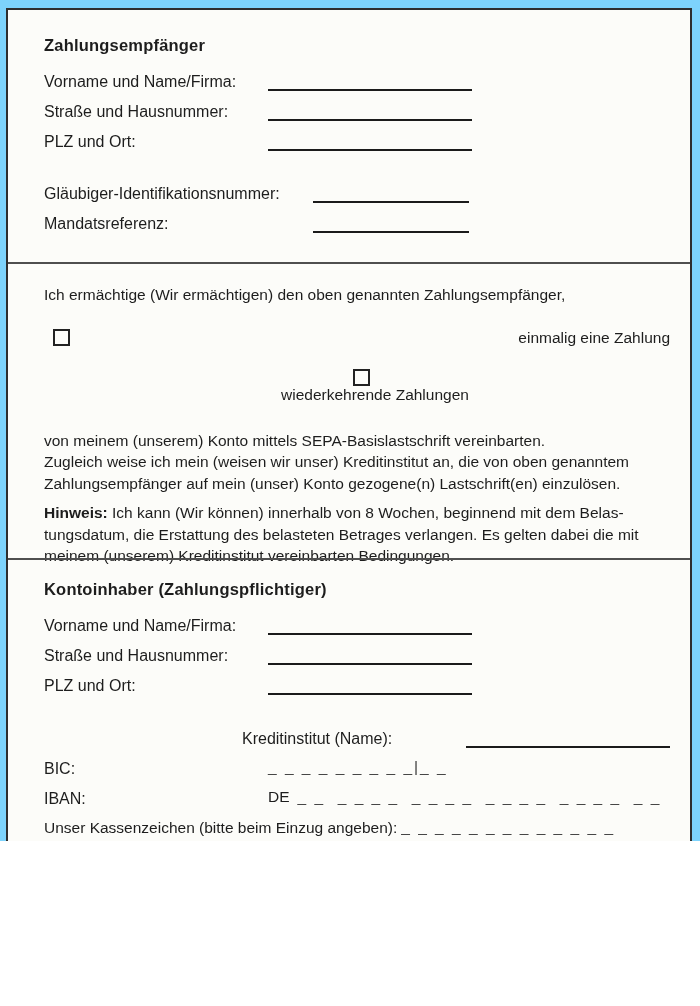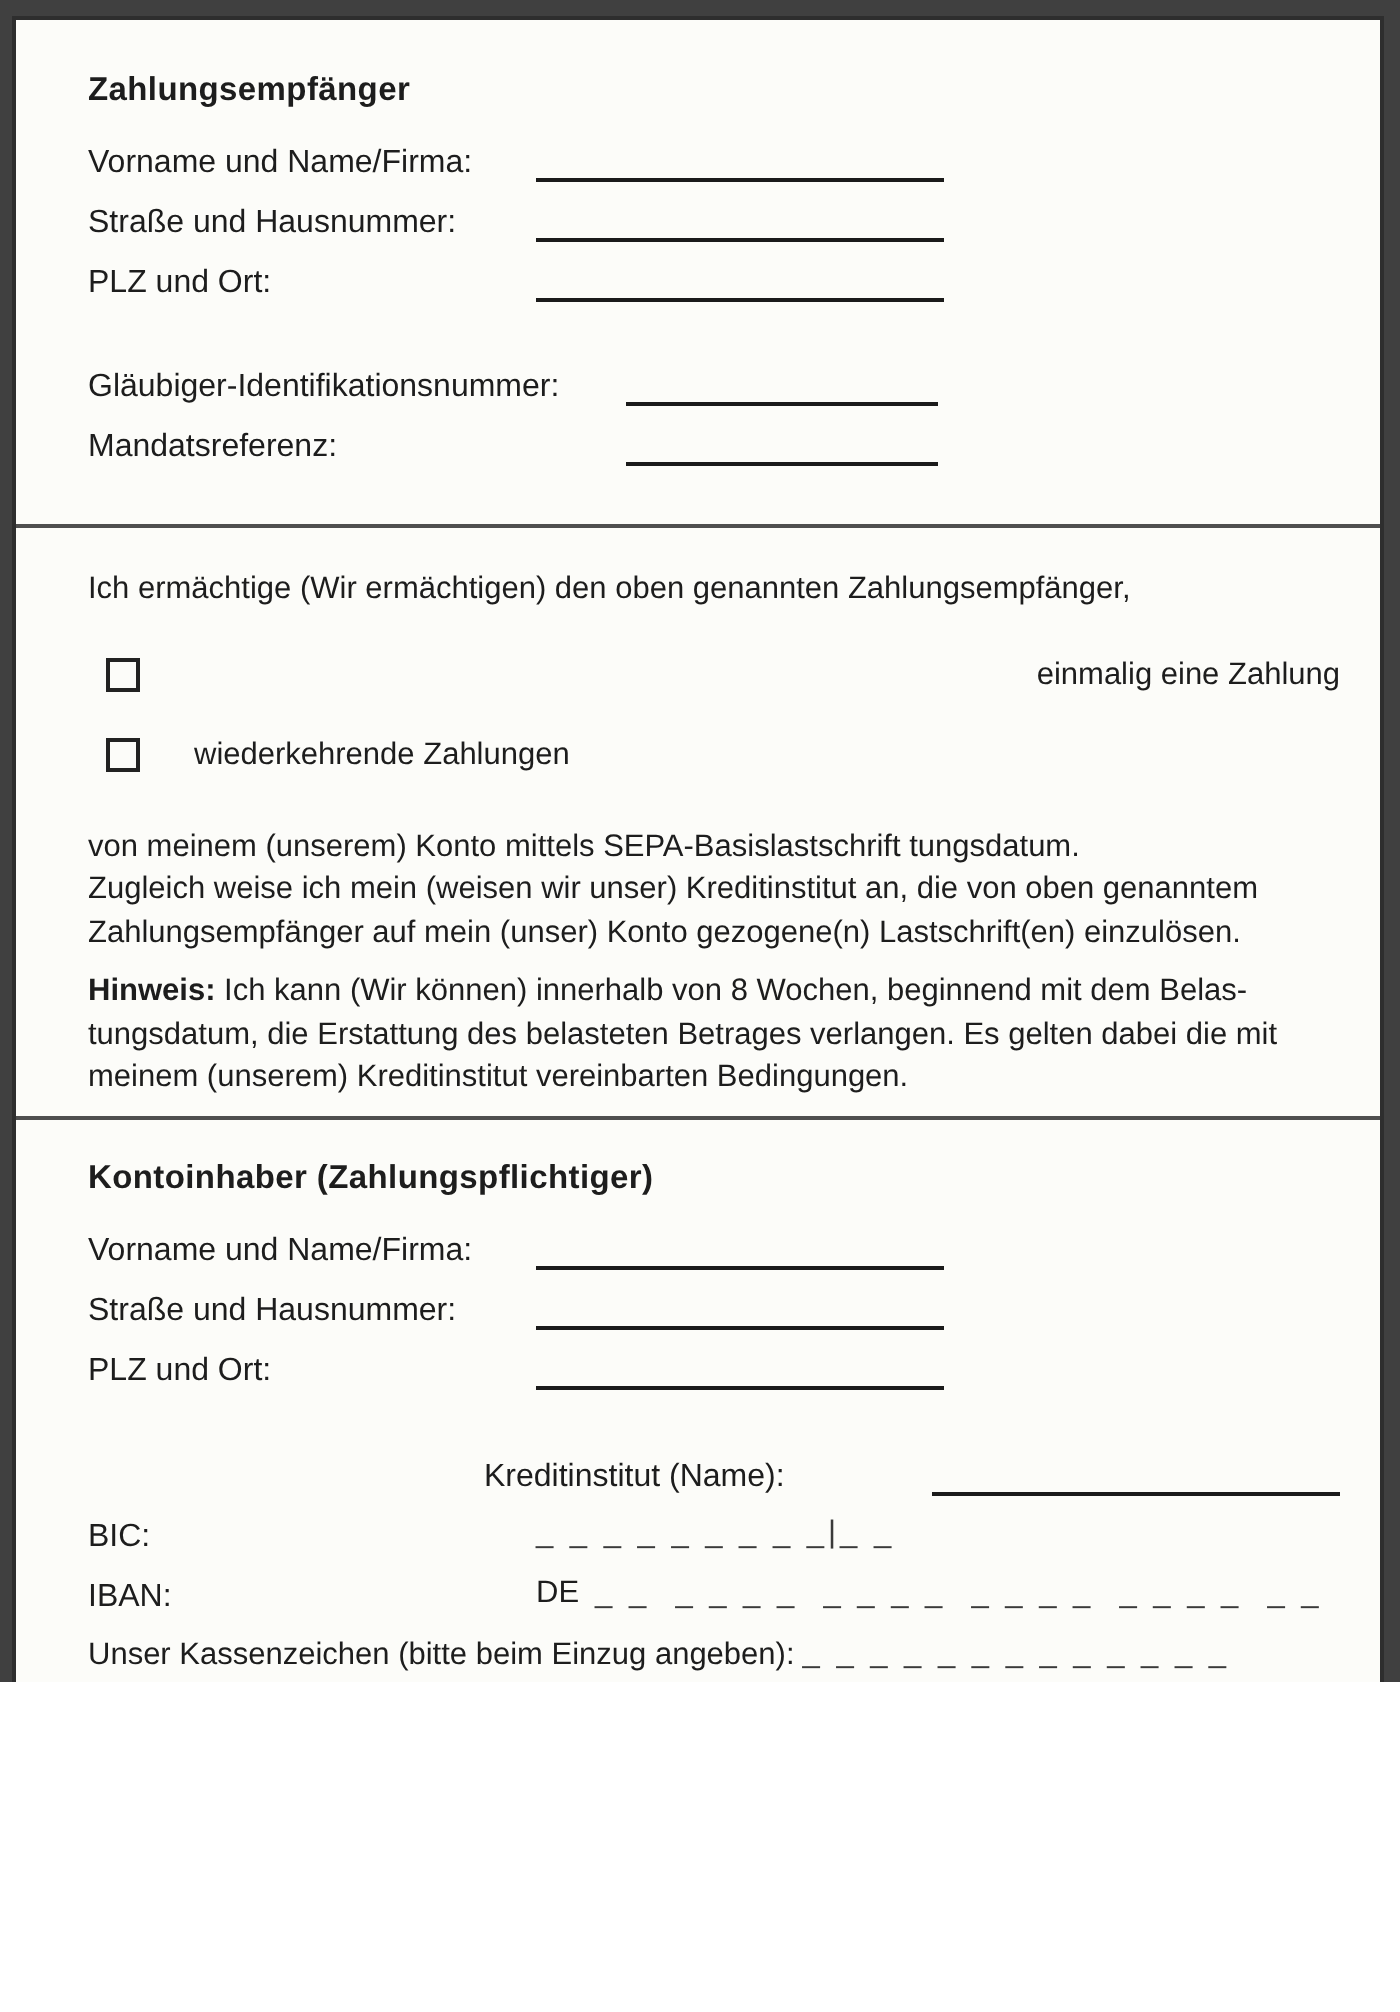--- a/index.html
+++ b/index.html
@@ -1,18 +1,18 @@
 <!DOCTYPE html>
 <html><head>
 <meta charset="utf-8">
 <style>
   html,body { margin:0; padding:0; background:#ffffff; }
   .page {
     position:relative; width:700px; height:841px;
-    background:#404040; overflow:hidden;
+    background:#7dd3fc; overflow:hidden;
     font-family:"Liberation Sans", sans-serif; color:#1d1d1d;
   }
   .form {
     position:absolute; left:6px; top:8px; width:686px; height:986px;
     box-sizing:border-box; border:2px solid #2e2e2e; border-bottom-width:3px;
     background:#fcfcf9; display:flex; flex-direction:column;
   }
   .section { box-sizing:border-box; padding-left:36px; padding-right:20px; }
   .sec-payee   { height:252px; padding-top:26px; }
   .sec-mandate { height:294px; padding-top:20px; }
@@ -27,21 +27,21 @@
   .field-label.wide { width:269px; }
   .write-line { width:204px; border-bottom:2px solid #1b1b1b; height:22px; flex:none; }
   .write-line.short { width:156px; }
   .gap-sm { margin-top:22px; }
   .gap-md { margin-top:23px;justify-content:flex-end; }
 
   .para { font-size:15.5px; line-height:21.5px; margin:0; }
   .intro { margin:0; }
   .check-row { display:flex; align-items:center; margin-left:9px; }
   .check-row.first { margin-top:23px;justify-content:space-between; }
-  .check-row.second { margin-top:22px; }
+  .check-row.second { margin-top:22px;flex-direction:column; }
   .checkbox { width:13px; height:13px; border:2px solid #222222; background:transparent; flex:none; }
   .check-label { font-size:15.5px; margin-left:27px; }
   .body-para { margin-top:26px; }
   .note-para { margin-top:8px; }
   .bold { font-weight:bold; }
 
   .dashes { font-size:15.5px; color:#3a3a3a; white-space:pre; letter-spacing:2px; line-height:22px; }
   .iban-prefix { font-size:15.5px; margin-right:8px; line-height:22px; }
   .inline-row { display:flex; align-items:flex-end; height:30px; }
   .inline-row .lead { font-size:15.5px; line-height:20px; margin-right:4px; }
@@ -89,21 +89,21 @@
       <div class="check-row first">
         <div class="checkbox"></div>
         <div class="check-label">einmalig eine Zahlung</div>
       </div>
       <div class="check-row second">
         <div class="checkbox"></div>
         <div class="check-label">wiederkehrende Zahlungen</div>
       </div>
 
       <div class="para body-para">
-        <div>von meinem (unserem) Konto mittels SEPA-Basislastschrift tungsdatum.</div>
+        <div>von meinem (unserem) Konto mittels SEPA-Basislastschrift vereinbarten.</div>
         <div>Zugleich weise ich mein (weisen wir unser) Kreditinstitut an, die von oben genanntem</div>
         <div>Zahlungsempfänger auf mein (unser) Konto gezogene(n) Lastschrift(en) einzulösen.</div>
       </div>
 
       <div class="para note-para">
         <div><span class="bold">Hinweis:</span> <span>Ich kann (Wir können) innerhalb von 8 Wochen, beginnend mit dem Belas-</span></div>
         <div>tungsdatum, die Erstattung des belasteten Betrages verlangen. Es gelten dabei die mit</div>
         <div>meinem (unserem) Kreditinstitut vereinbarten Bedingungen.</div>
       </div>
     </div>

